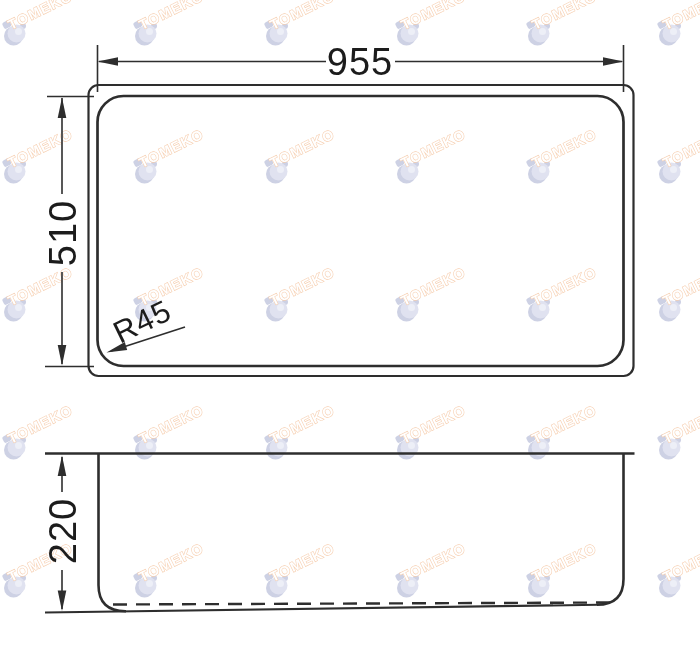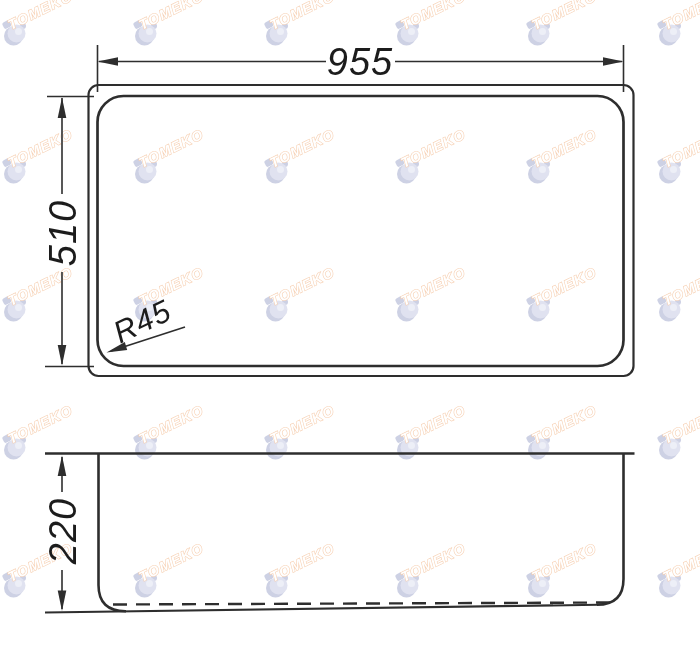--- a/index.html
+++ b/index.html
@@ -1,17 +1,17 @@
 <!DOCTYPE html>
 <html><head>
 <meta charset="utf-8">
 <style>
   html,body{margin:0;padding:0;background:#ffffff;}
   .stage{position:relative;width:700px;height:656px;background:#fff;overflow:hidden;
-         font-family:"Liberation Sans", sans-serif;font-style:italic;}
+         font-family:"Liberation Sans", sans-serif;}
   svg{display:block;}
   text.dim{font-family:"Liberation Sans", sans-serif;font-size:38px;letter-spacing:1px;
            fill:#1c1c1c;stroke:none;}
   text.rad{font-family:"Liberation Sans", sans-serif;font-size:31px;letter-spacing:1px;
            fill:#1c1c1c;stroke:none;}
   text.wmtxt{font-family:"Liberation Sans", sans-serif;font-size:14px;font-weight:bold;
              letter-spacing:1.5px;}
 </style>
 </head>
 <body>

